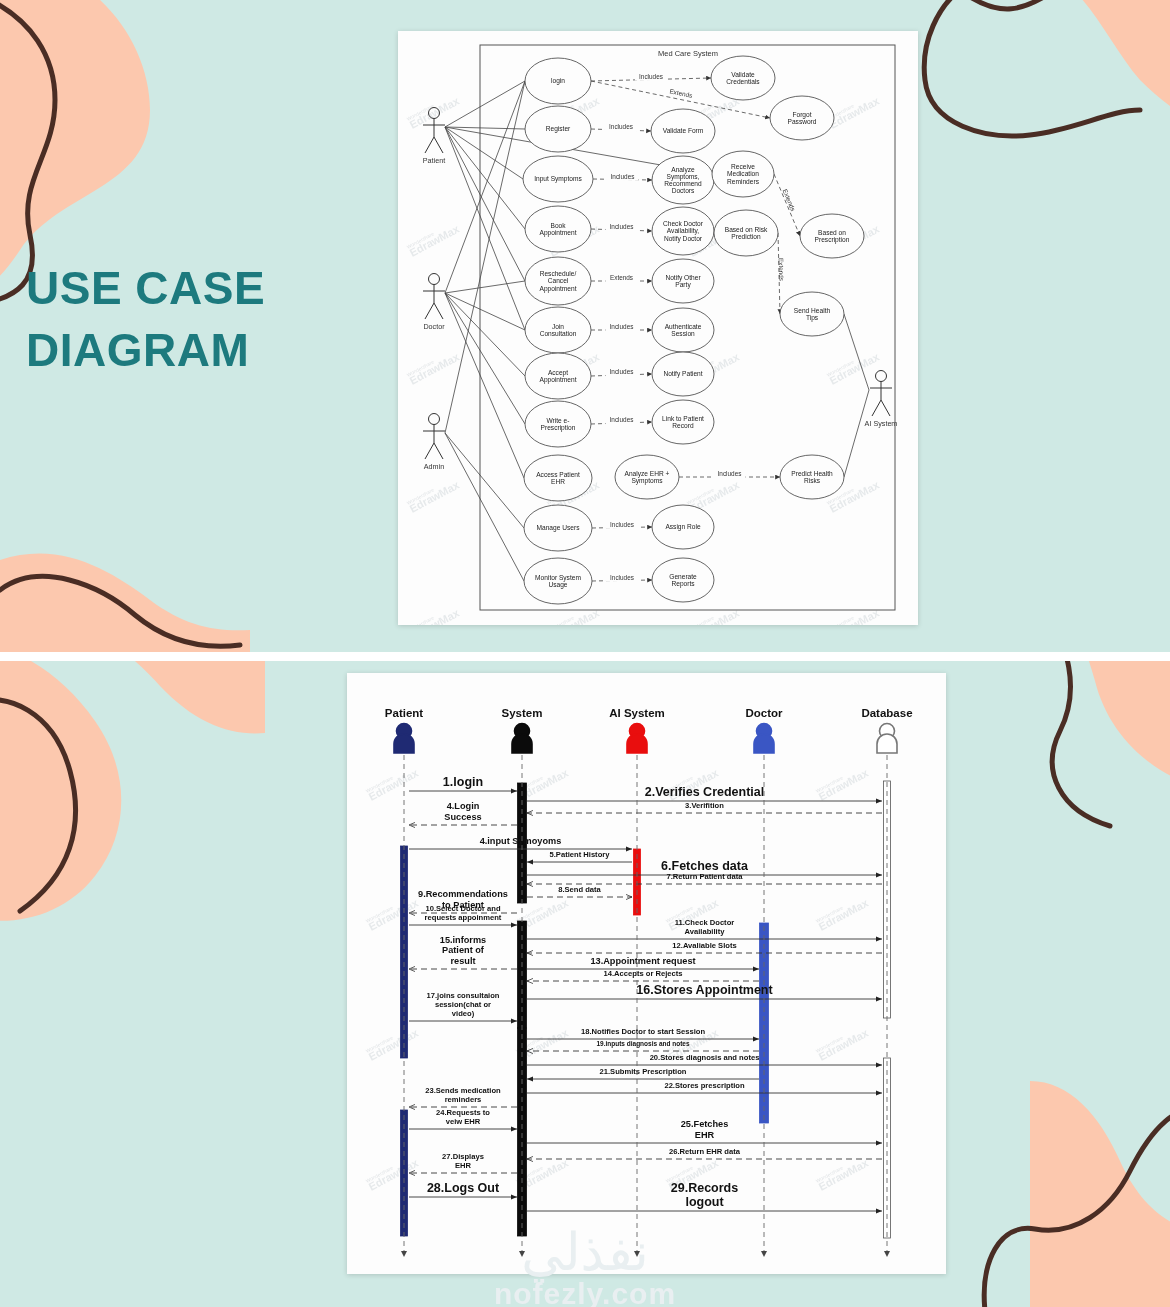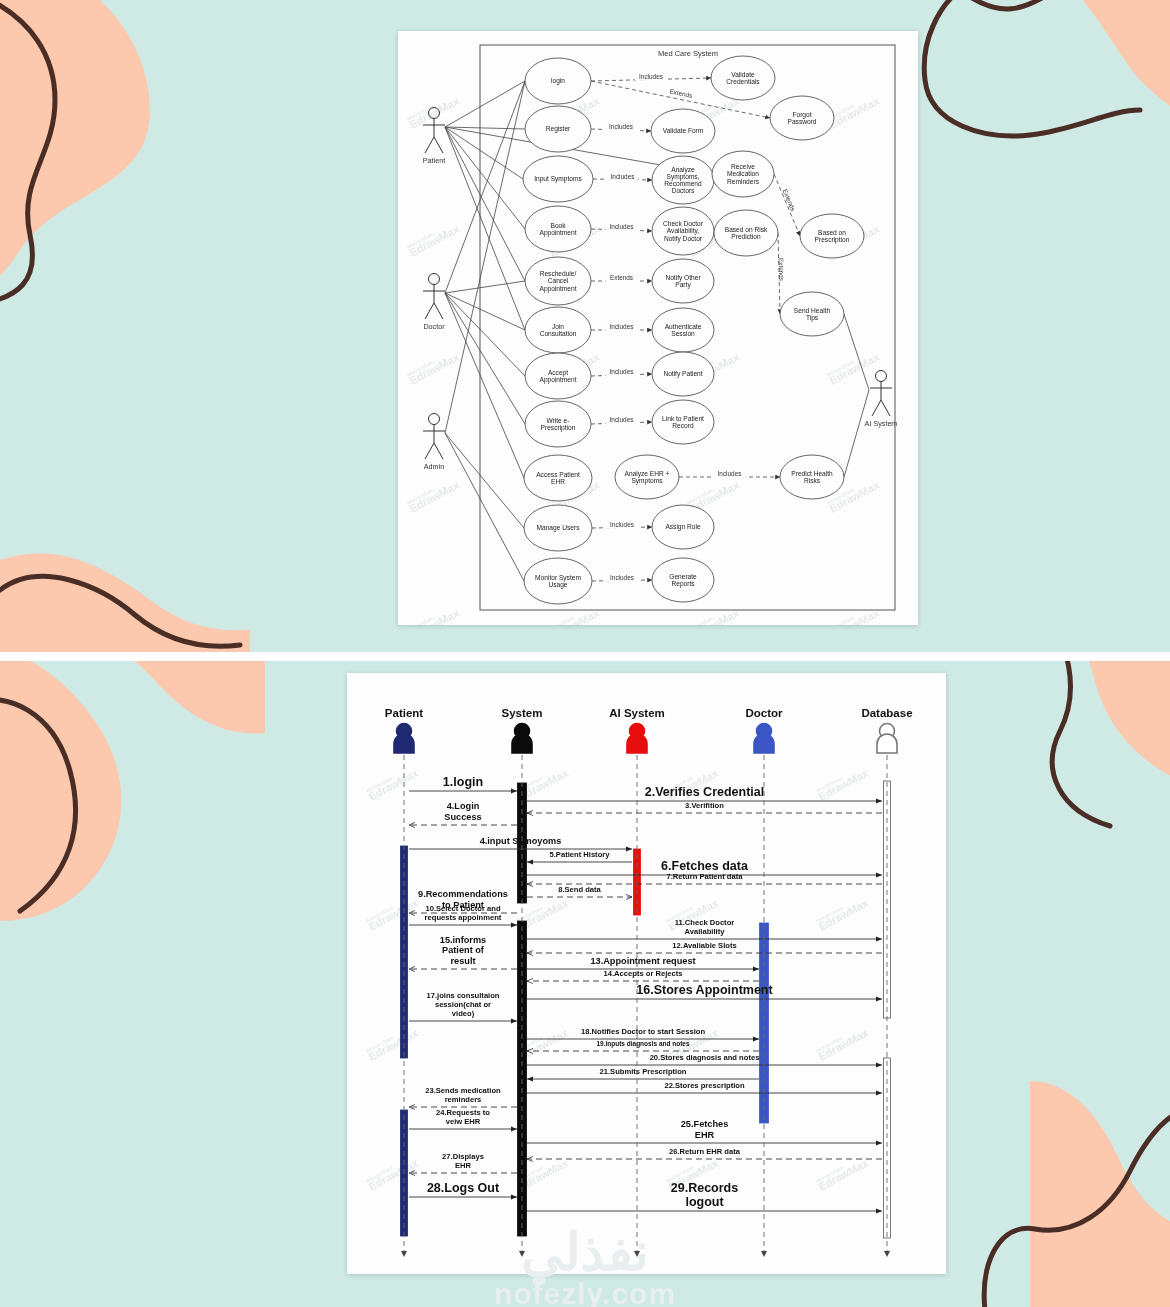--- a/index.html
+++ b/index.html
@@ -39,38 +39,42 @@
   #doc-sequence-edge { position:absolute; left:933px; top:673px; width:13px; height:601px;
                        background:#e4e4e4; }
 
   .diagram-svg { position: absolute; left: 0; top: 0; }
 
   
   #brand-watermark {
     position: absolute; left: 0; top: 1228px; width: 1170px;
     text-align: center; color: #e9eff1; pointer-events: none;
   }
-  #brand-arabic { font-size: 52px; font-weight: bold; line-height: .95; }
+  #brand-arabic { font-size: 52px; font-weight: normal; line-height: .95; }
   #brand-domain { font-size: 30px; font-weight: bold; letter-spacing: 1px; }
 </style>
 </head>
 <body>
 
 <div id="root">
 
   <div class="panel" id="panel-top">
     <svg width="1170" height="652" class="diagram-svg">
       <path d="M0,-40 C90,-40 150,40 150,110 C150,190 60,190 20,250 C-20,310 -60,320 -120,300 L-120,-40 Z" fill="#fcc8ae"></path>
       <path d="M1030,-30 C1080,-30 1105,40 1140,80 C1180,120 1220,140 1260,130 L1260,-40 L1030,-40 Z" fill="#fcc8ae"></path>
       <path d="M0,560 C60,540 110,570 150,600 C185,626 215,632 250,630 L250,700 L0,700 Z" fill="#fcc8ae"></path>
       <path d="M0,590 C40,560 100,585 135,615 C165,640 200,650 240,645" fill="none" stroke="#4a2d24" stroke-width="5" stroke-linecap="round"></path>
       <path d="M-10,0 C30,20 55,55 55,100 C55,155 18,180 30,235 C40,280 20,300 -30,305" fill="none" stroke="#4a2d24" stroke-width="5" stroke-linecap="round"></path>
       <path d="M960,-10 C1000,20 1025,10 1055,-10 M960,-10 C940,5 920,40 925,80 C930,125 985,140 1030,135 C1075,130 1110,110 1140,110" fill="none" stroke="#4a2d24" stroke-width="5" stroke-linecap="round"></path>
     </svg>
 
+    <div class="caption" id="caption-usecase">
+      <span>USE CASE</span><br>
+      <span>DIAGRAM</span>
+    </div>
 
     <div class="doc" id="doc-usecase">
       <svg id="usecase-svg" width="520" height="594" viewBox="0 0 520 594">
         <defs>
           <marker id="uarrow" markerWidth="7" markerHeight="7" refX="6" refY="3" orient="auto">
             <path d="M0,0 L6,3 L0,6 z" fill="#333"></path>
           </marker>
         </defs>
         <g id="uc-watermarks">
             <g transform="translate(10,90) rotate(-28) scale(1)" opacity="0.22">

